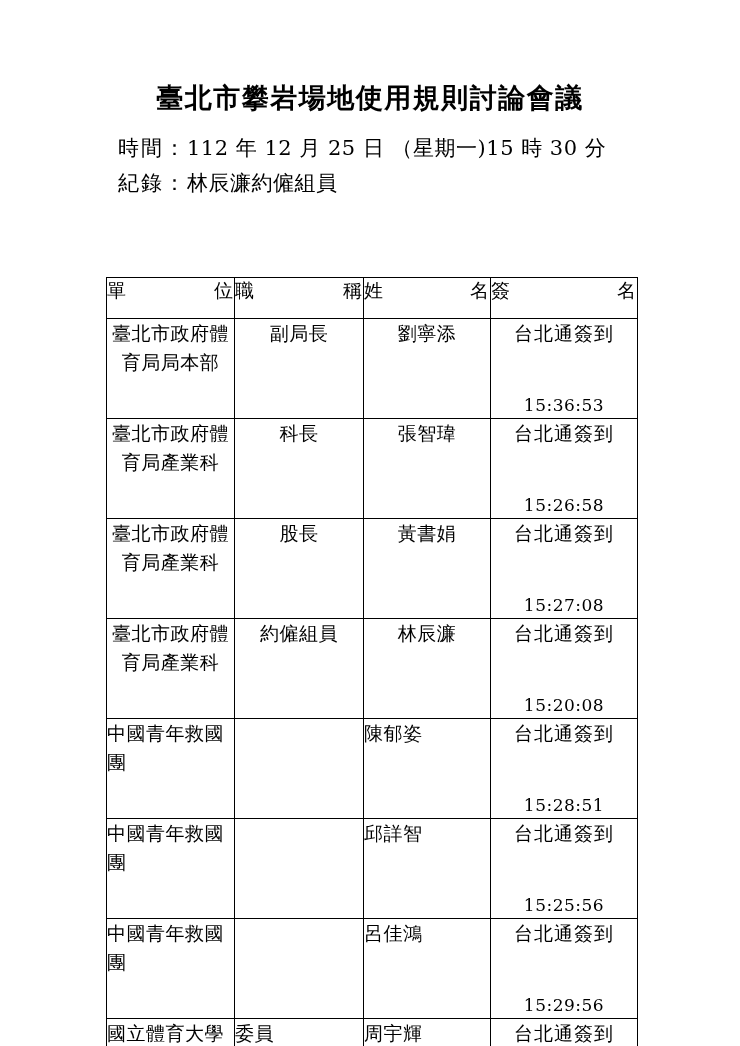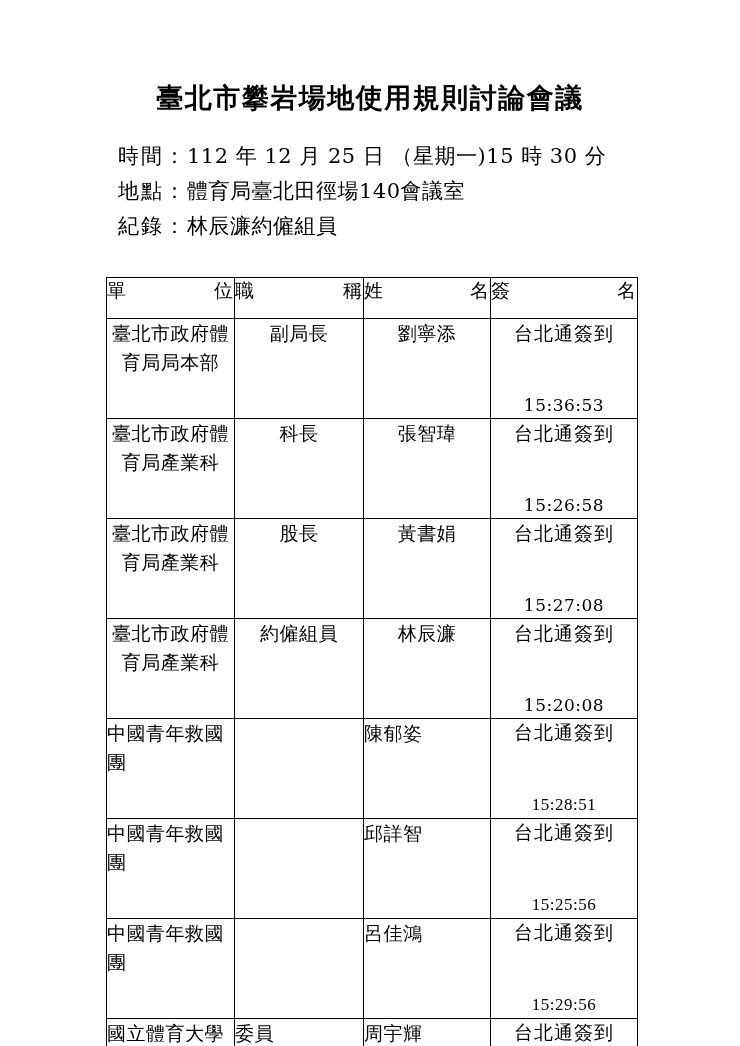--- a/index.html
+++ b/index.html
@@ -35,21 +35,21 @@
     font-weight: bold;
     letter-spacing: 1.5px;
     line-height: 34px;
     white-space: nowrap;
   }
 
   
   .meta-block {
     position: absolute;
     left: 118px;
-    top: 139px;
+    top: 131px;
     width: 560px;
   }
   .meta-line {
     font-size: 21px;
     line-height: 35px;
     white-space: nowrap;
     letter-spacing: 0.5px;
   }
   .meta-line .lbl { letter-spacing: 2px; }
 
@@ -88,21 +88,21 @@
     width: 100%;
   }
 
   .cell {
     font-size: 19px;
     line-height: 29px;
     padding: 6px 0 6px 11px;
     letter-spacing: 0.5px;
   }
   .row-tall td { height: 81px; text-align: center; }
-  .row-short td { height: 59px; font-family: Liberation Serif, serif; }
+  .row-short td { height: 59px; }
 
   .cell-unit { word-break: break-all; }
 
   .cell-sign {
     padding: 6px 11px 6px 11px;
     text-align: center;
   }
   .sign-label {
     font-size: 19px;
     line-height: 28px;
@@ -118,23 +118,20 @@
 </head>
 <body>
 
 <div class="page">
 
   <div class="doc-title">臺北市攀岩場地使用規則討論會議</div>
 
   <div class="meta-block">
     <div class="meta-line">
       <span class="lbl">時間：</span><span>112 年 12 月 25 日 （星期一)15 時 30 分</span>
-    </div>
-    <div class="meta-line">
-      <span class="lbl">地點：</span><span>體育局臺北田徑場140會議室</span>
     </div>
     <div class="meta-line">
       <span class="lbl">紀錄：</span><span>林辰濂約僱組員</span>
     </div>
   </div>
 
   <table class="att-table">
     <colgroup>
       <col class="c-unit">
         <col class="c-title">

